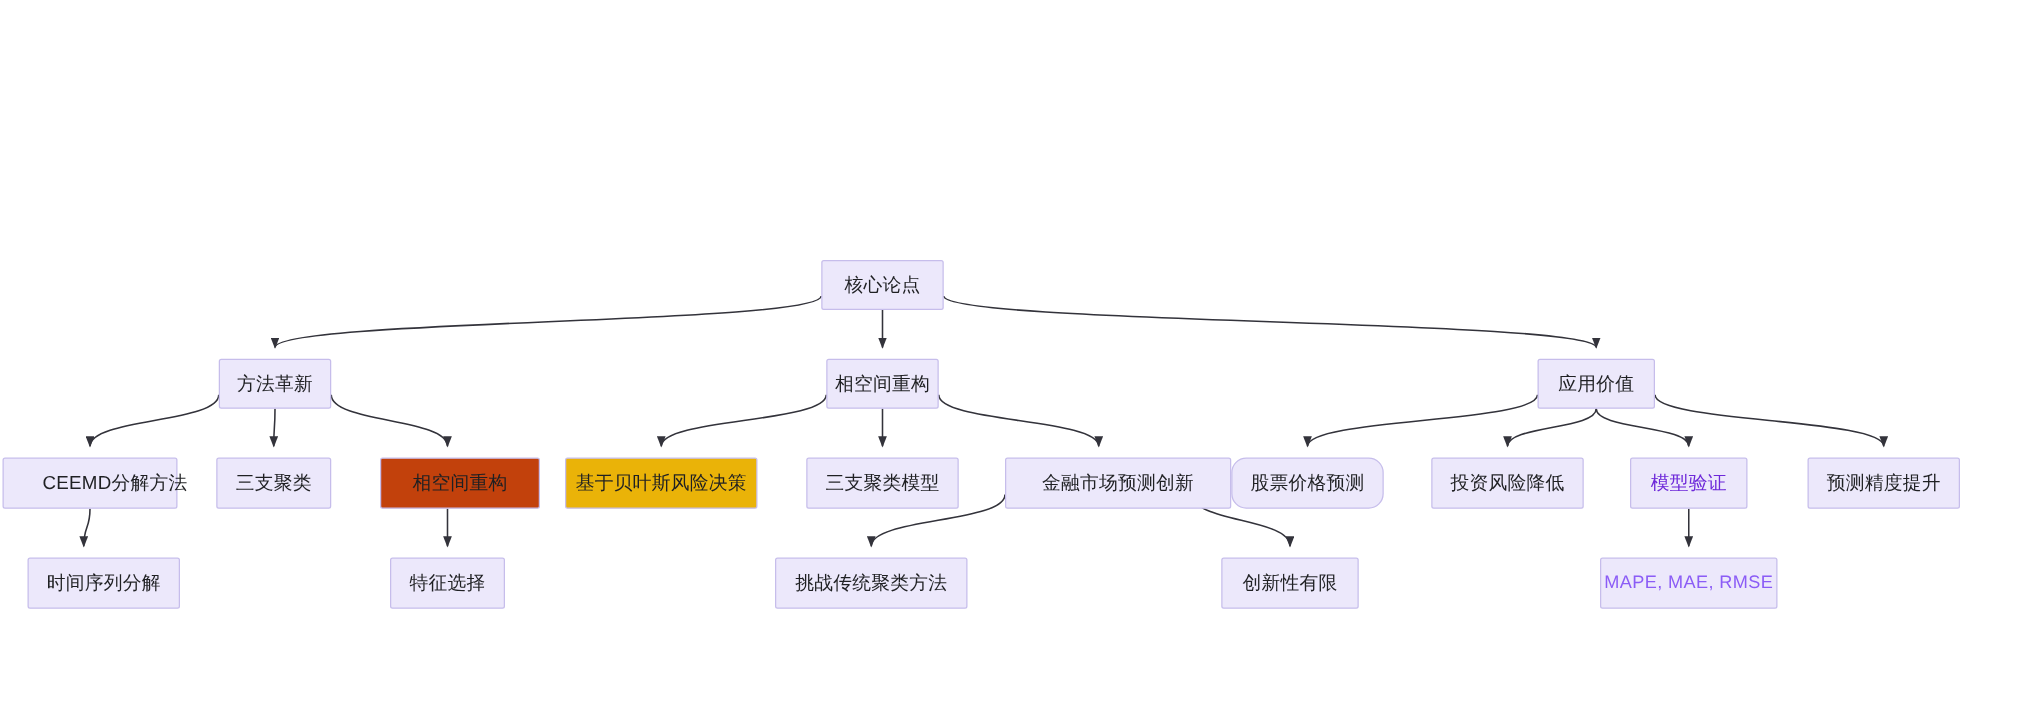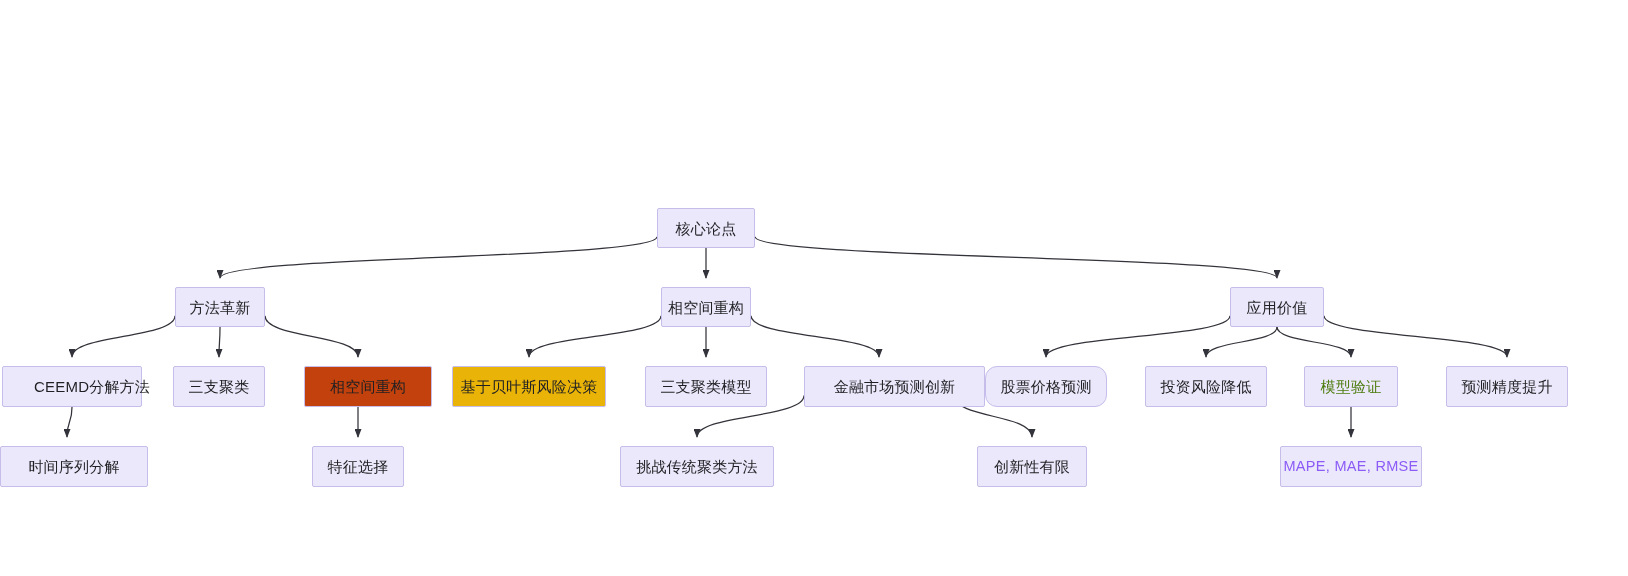--- a/index.html
+++ b/index.html
@@ -109,27 +109,27 @@
       </div>
       <div class="node" style="left: 804px; top: 366px; width: 181px; height: 41px; background: rgb(236, 232, 251); border-color: rgb(198, 189, 235); color: rgb(31, 32, 35);">
         <span>金融市场预测创新</span>
       </div>
       <div class="node" style="left: 985px; top: 366px; width: 122px; height: 41px; background: rgb(236, 232, 251); border-color: rgb(198, 189, 235); color: rgb(31, 32, 35); border-radius: 12px;">
         <span>股票价格预测</span>
       </div>
       <div class="node" style="left: 1145px; top: 366px; width: 122px; height: 41px; background: rgb(236, 232, 251); border-color: rgb(198, 189, 235); color: rgb(31, 32, 35);">
         <span>投资风险降低</span>
       </div>
-      <div class="node" style="left: 1304px; top: 366px; width: 94px; height: 41px; background: rgb(236, 232, 251); border-color: rgb(198, 189, 235); color: #4d7c0f;">
+      <div class="node" style="left: 1304px; top: 366px; width: 94px; height: 41px; background: rgb(236, 232, 251); border-color: rgb(198, 189, 235); color: #6d28d9;">
         <span>模型验证</span>
       </div>
       <div class="node" style="left: 1446px; top: 366px; width: 122px; height: 41px; background: rgb(236, 232, 251); border-color: rgb(198, 189, 235); color: rgb(31, 32, 35);">
         <span>预测精度提升</span>
       </div>
-      <div class="node" style="left: 0; top: 446px; width: 148px; height: 41px; background: rgb(236, 232, 251); border-color: rgb(198, 189, 235); color: rgb(31, 32, 35);">
+      <div class="node" style="left: 22px; top: 446px; width: 122px; height: 41px; background: rgb(236, 232, 251); border-color: rgb(198, 189, 235); color: rgb(31, 32, 35);">
         <span>时间序列分解</span>
       </div>
       <div class="node" style="left: 312px; top: 446px; width: 92px; height: 41px; background: rgb(236, 232, 251); border-color: rgb(198, 189, 235); color: rgb(31, 32, 35);">
         <span>特征选择</span>
       </div>
       <div class="node" style="left: 620px; top: 446px; width: 154px; height: 41px; background: rgb(236, 232, 251); border-color: rgb(198, 189, 235); color: rgb(31, 32, 35);">
         <span>挑战传统聚类方法</span>
       </div>
       <div class="node" style="left: 977px; top: 446px; width: 110px; height: 41px; background: rgb(236, 232, 251); border-color: rgb(198, 189, 235); color: rgb(31, 32, 35);">
         <span>创新性有限</span>

